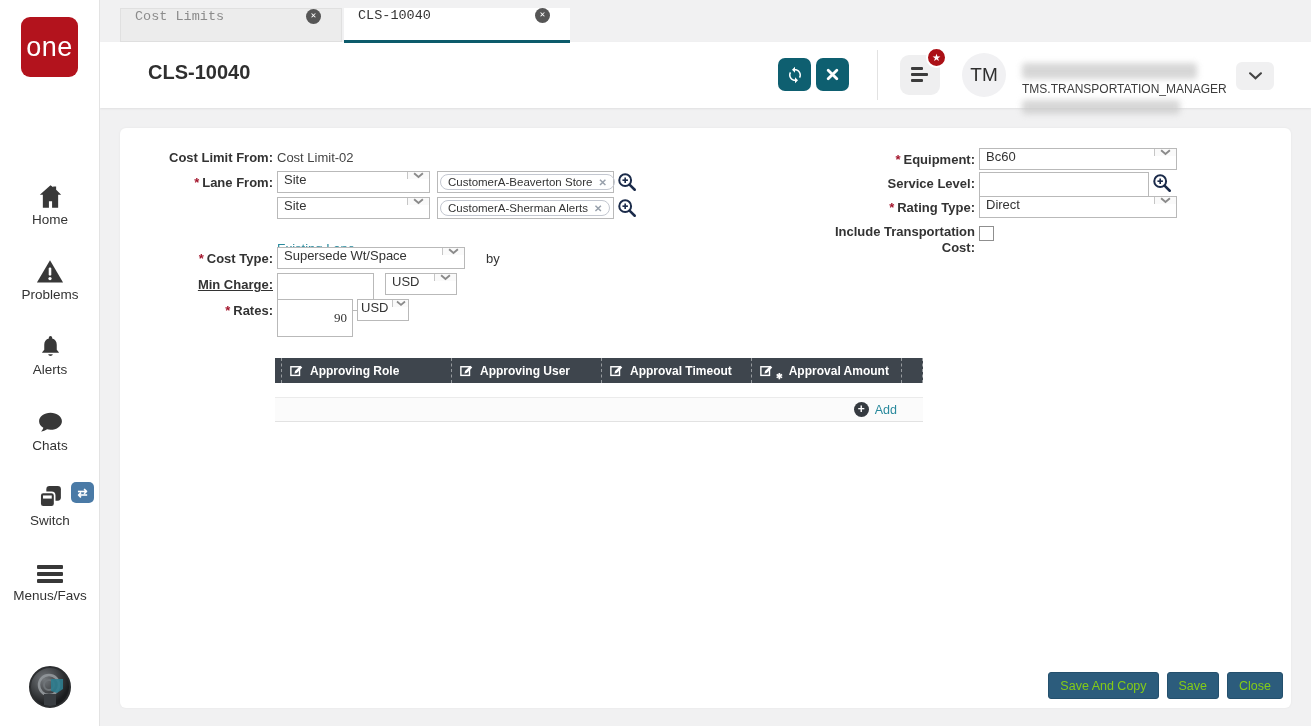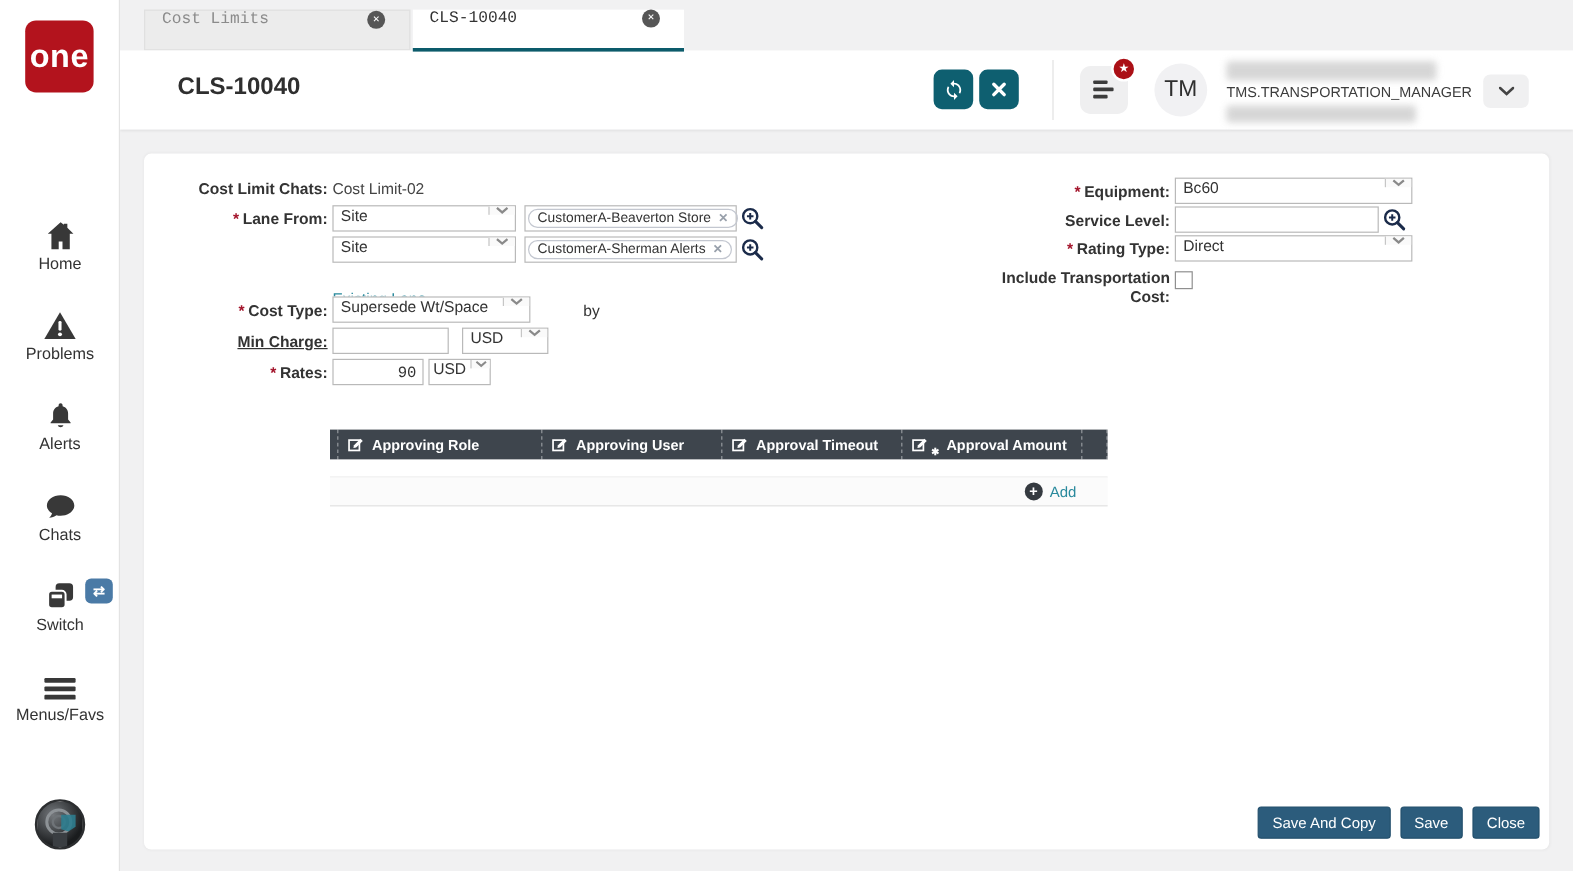--- a/index.html
+++ b/index.html
@@ -7,21 +7,21 @@
   body {
     position: relative;
     background: #f1f1f2;
     font-family: "Liberation Sans", sans-serif;
     color: #333;
     overflow: hidden;
   }
 
   
   .sidebar { position:absolute; left:0; top:0; width:100px; height:726px; background:#fff; border-right:1px solid #e3e3e3; z-index:5; }
-  .logo { position:absolute; left:21px; top:17px; width:57px; height:60px; background:#b3131d; border-radius:9px; color:#fff; display:flex; align-items:center; justify-content:center; font-size:27px; font-weight:700; letter-spacing:.5px; }
+  .logo { position:absolute; left:21px; top:17px; width:57px; height:60px; background:#b3131d; border-radius:9px; color:#fff; display:flex; align-items:center; justify-content:center; font-size:27px; font-weight:400; letter-spacing:.5px; }
   .side-item { position:absolute; left:0; width:100px; text-align:center; color:#333; font-size:13.5px; cursor:pointer; }
   .side-item .ic { height:27px; display:flex; align-items:flex-end; justify-content:center; margin-bottom:3px; }
   .switch-badge { position:absolute; left:71px; top:-1px; width:23px; height:21px; background:#4a7aa6; border-radius:5px; color:#fff; font-size:12px; font-weight:bold; display:flex; align-items:center; justify-content:center; }
   .ai-logo { position:absolute; left:29px; top:666px; width:42px; height:42px; border-radius:50%; background:radial-gradient(circle at 35% 30%, #74787c, #1a1c1e 70%); border:2px solid #2c2e30; overflow:hidden; }
 
   
   .tab { position:absolute; top:8px; height:34px; display:flex; align-items:flex-start; padding:0 20px 0 14px; font-size:13.5px; cursor:pointer;font-family:Liberation Mono, monospace; }
   .tab-inactive { left:120px; width:222px; background:#ececec; border:1px solid #e0e0e0; color:#8b8b8b; }
   .tab-active { left:344px; width:226px; height:35px; background:#fff; color:#333; border-bottom:3px solid #0c5b6b; z-index:6; }
   .tclose { margin-left:auto; width:15px; height:15px; border-radius:50%; background:#565656; color:#fff; font-size:9px; line-height:15px; text-align:center; cursor:pointer; flex:0 0 15px; }
@@ -30,39 +30,39 @@
   .band { position:absolute; left:100px; top:42px; width:1211px; height:66px; background:#fff; box-shadow:0 1px 2px rgba(0,0,0,.07); z-index:4; }
   .page-title { position:absolute; left:48px; top:19px; font-size:20px; font-weight:bold; color:#2f2f2f; }
   .btn-teal { position:absolute; top:16px; width:33px; height:33px; background:#0e5f70; border:none; border-radius:7px; display:flex; align-items:center; justify-content:center; cursor:pointer; }
   .band-divider { position:absolute; left:777px; top:8px; width:1px; height:50px; background:#e2e2e2; }
   .list-btn { position:absolute; left:800px; top:13px; width:40px; height:40px; background:#efeff0; border-radius:9px; cursor:pointer; }
   .list-bars { position:absolute; left:11px; top:12px; }
   .list-bars div { height:3px; background:#3c3c3c; border-radius:1px; margin-bottom:3px; }
   .lb1 { width:12px; } .lb2 { width:17px; } .lb3 { width:12px; }
   .star-badge { position:absolute; right:-7px; top:-8px; width:21px; height:21px; border-radius:50%; background:#ab1016; border:2px solid #fff; color:#fff; font-size:10px; line-height:17px; text-align:center; }
   .avatar { position:absolute; left:862px; top:11px; width:44px; height:44px; border-radius:50%; background:#f1f1f3; color:#2f2f2f; font-size:19px; display:flex; align-items:center; justify-content:center; }
-  .userblock { position:absolute; left:920px; top:0; width:210px; height:64px; }
+  .userblock { position:absolute; left:920px; top:12px; width:210px; height:64px; }
   .redact { background:#c9c9c9; filter:blur(3px); opacity:.75; border-radius:3px; position:absolute; }
   .r1 { left:2px; top:9px; width:175px; height:16px; }
   .r2 { left:2px; top:46px; width:158px; height:14px; }
   .role { position:absolute; left:2px; top:28px; font-size:12px; color:#3c3c3c; white-space:nowrap; }
   .chev-btn { position:absolute; left:1136px; top:20px; width:38px; height:28px; background:#f0f0f1; border:none; border-radius:6px; display:flex; align-items:center; justify-content:center; cursor:pointer; }
 
   
   .card { position:absolute; left:120px; top:128px; width:1171px; height:580px; background:#fff; border-radius:6px; box-shadow:0 0 3px rgba(0,0,0,.05); z-index:3; }
 
   .flabel { position:absolute; left:0; width:153px; text-align:right; font-size:13px; font-weight:bold; color:#333; }
   .rlabel { position:absolute; width:200px; text-align:right; font-size:13px; font-weight:bold; color:#333; }
   .req { color:#a3142b; margin-right:3px; font-weight:bold; }
   .val { position:absolute; font-size:13px; color:#444; }
 
   .dd { position:absolute; height:22px; border:1px solid #b9b9b9; background:#fff; display:flex; align-items:flex-start; font-size:13px; color:#333; cursor:pointer; }
   .dd .txt { flex:1; padding:0 6px; display:flex; align-items:center; white-space:nowrap; overflow:hidden; }
   .dd .car { width:22px; border-left:1px solid #c6c6c6; background:#fafafa; display:flex; align-items:center; justify-content:center; }
-  .inp { position:absolute; height:22px; border:1px solid #b9b9b9; font-size:13px; color:#333; padding:0 5px; font-family:Liberation Mono, monospace; background:#fff; }
+  .inp { position:absolute; height:38px; border:1px solid #b9b9b9; font-size:13px; color:#333; padding:0 5px; font-family:Liberation Serif, serif; background:#fff; }
   .chipbox { position:absolute; height:22px; border:1px solid #b9b9b9; background:#fff; display:flex; align-items:center; padding:0 2px; }
   .chip { border:1px solid #c3c7d0; border-radius:10px; font-size:11.5px; color:#333; padding:1px 7px; display:flex; gap:6px; align-items:center; white-space:nowrap; }
   .chip .x { color:#98a0ab; font-weight:bold; font-size:10px; cursor:pointer; }
   .zoomicon { position:absolute; width:20px; height:20px; cursor:pointer; }
   .link { position:absolute; font-size:13px; color:#2a8a9d; cursor:pointer; }
   .suffix { position:absolute; font-size:13px; color:#333; }
   .cb { position:absolute; width:15px; height:15px; border:1px solid #8f8f8f; background:#fff; cursor:pointer; }
 
   
   .atable { position:absolute; left:155px; top:230px; width:648px; }
@@ -70,21 +70,21 @@
   .th { display:flex; align-items:center; gap:6px; padding-left:7px; border-left:1px dashed rgba(255,255,255,.45); color:#fff; font-size:12px; font-weight:bold; }
   .th-end { border-left:1px dashed rgba(255,255,255,.45); margin-left:auto; width:22px; border-right:1px dashed rgba(255,255,255,.45); }
   .trow-empty { height:15px; background:#fff; border-bottom:1px solid #ebebeb; }
   .trow-add { height:24px; background:#fbfbfb; border-bottom:1px solid #e2e2e2; display:flex; align-items:center; justify-content:flex-end; padding-right:26px; gap:6px; }
   .plus-circle { width:15px; height:15px; border-radius:50%; background:#353a40; color:#fff; font-size:12px; line-height:14px; text-align:center; font-weight:bold; }
   .add-label { font-size:12.5px; color:#2a8a9d; cursor:pointer; }
   .icon-req { color:#fff; font-size:8px; align-self:flex-end; margin-left:-4px; margin-bottom:2px; }
 
   
   .footer-btns { position:absolute; right:8px; bottom:9px; display:flex; gap:8px; }
-  .btn-blue { height:27px; background:#2c5c7c; color:#ffffff; border:1px solid #24506d; border-radius:3px; font-size:12.5px; padding:0 11px; font-family:inherit; cursor:pointer; }
+  .btn-blue { height:27px; background:#2c5c7c; color:#84cc16; border:1px solid #24506d; border-radius:3px; font-size:12.5px; padding:0 11px; font-family:inherit; cursor:pointer; }
 </style>
 </head>
 <body>
 
 <div class="sidebar">
   <div class="logo">
       <span>one</span>
     </div>
 
 
@@ -206,21 +206,21 @@
 
   <button class="chev-btn">
     <svg width="13" height="8" viewBox="0 0 12 7">
         <path d="M1 1l5 4.6L11 1" fill="none" stroke="#444" stroke-width="2" stroke-linecap="round"></path>
       </svg>
   </button>
 </div>
 
 <div class="card">
 
-  <div class="flabel" style="top:22px;"><span>Cost Limit Chats:</span></div>
+  <div class="flabel" style="top:22px;"><span>Cost Limit From:</span></div>
   <div class="val" style="left:157px; top:22px;">Cost Limit-02</div>
 
   <div class="flabel" style="top:47px;"><span class="req">*</span><span>Lane From:</span></div>
   <div class="dd" style="left:157px; top:43px; width:153px;">
     <span class="txt">Site</span>
     <span class="car">
         <svg width="11" height="7" viewBox="0 0 10 6">
           <path d="M1 1l4 3.4L9 1" fill="none" stroke="#8a8a8a" stroke-width="1.7"></path>
         </svg>
       </span>
@@ -260,21 +260,21 @@
         <circle cx="9" cy="9" r="6.5" fill="none" stroke="#1b2b4a" stroke-width="2.2"></circle>
         <line x1="13.8" y1="13.8" x2="19.5" y2="19.5" stroke="#1b2b4a" stroke-width="2.8" stroke-linecap="round"></line>
         <line x1="6" y1="9" x2="12" y2="9" stroke="#1b2b4a" stroke-width="1.8"></line>
         <line x1="9" y1="6" x2="9" y2="12" stroke="#1b2b4a" stroke-width="1.8"></line>
       </svg>
   </div>
 
   <div class="link" style="left:157px; top:113px;">Existing Lane</div>
 
   <div class="flabel" style="top:123px;"><span class="req">*</span><span>Cost Type:</span></div>
-  <div class="dd" style="left:157px; top:119px; width:165px;">
+  <div class="dd" style="left:157px; top:119px; width:188px;">
     <span class="txt">Supersede Wt/Space</span>
     <span class="car">
         <svg width="11" height="7" viewBox="0 0 10 6">
           <path d="M1 1l4 3.4L9 1" fill="none" stroke="#8a8a8a" stroke-width="1.7"></path>
         </svg>
       </span>
   </div>
   <div class="suffix" style="left:366px; top:123px;">by</div>
 
   <div class="flabel" style="top:149px;text-decoration:underline;"><span>Min Charge:</span></div>

